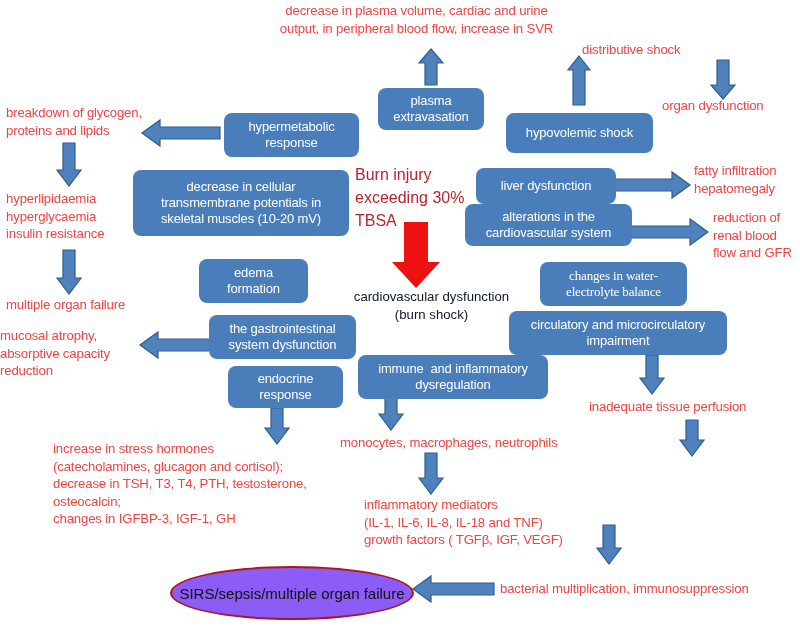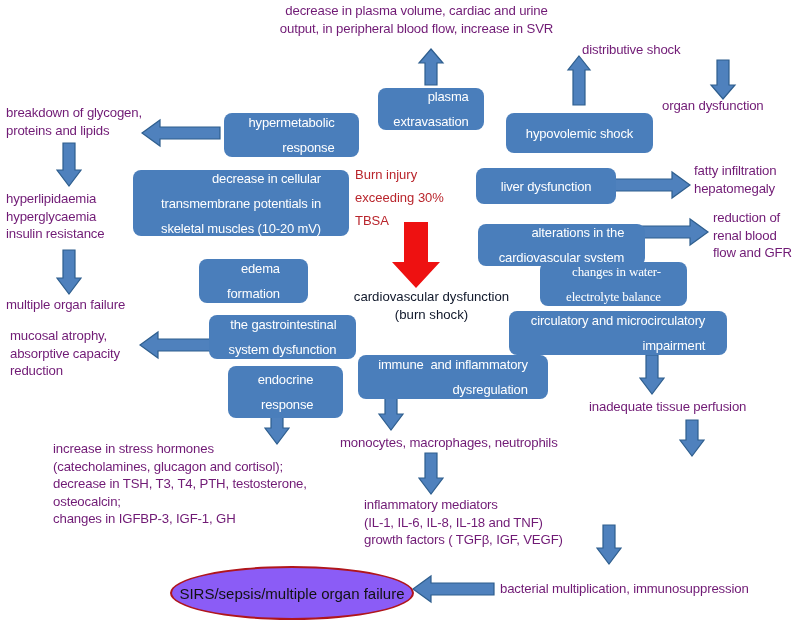--- a/index.html
+++ b/index.html
@@ -8,52 +8,52 @@
     font-family:"Liberation Sans","DejaVu Sans",sans-serif;
     color:#1a1a1a;
   }
   #canvas{position:absolute;left:0;top:0;width:800px;height:628px;}
 
   
   .txt{
     position:absolute;
     font-size:13.2px;
     line-height:17.5px;
-    color:#701a75;
+    color:#ef4444;
     white-space:pre;
     letter-spacing:-0.15px;
   }
   .txt.c{text-align:center;}
 
   
   .box{
     position:absolute;
     background:#4A7EBB;
     color:#ffffff;
     border-radius:8px;
     display:flex;
     align-items:center;
     justify-content:center;
-    text-align:right;
+    text-align:center;
     font-size:13px;
-    line-height:25px;
+    line-height:16px;
     letter-spacing:-0.15px;
     padding:2px 6px;
     box-sizing:border-box;
     white-space:pre;
   }
 
   
   .redlabel{
     position:absolute;
     color:#C0202A;
     white-space:pre;
   }
   #burn-injury-label{
-    font-size:13px;
+    font-size:16px;
     line-height:23px;
     color:#B9252C;
   }
   #cardio-dysfunction-label{
     font-size:13.2px;
     line-height:17.5px;
     text-align:center;
     color:#0f172a;
   }
 
@@ -132,21 +132,21 @@
 
   <div class="txt" style="left:694px;top:162px;">fatty infiltration
 hepatomegaly</div>
 
   <div class="txt" style="left:713px;top:209px;">reduction of
 renal blood
 flow and GFR</div>
 
   <div class="txt" style="left:6px;top:296px;">multiple organ failure</div>
 
-  <div class="txt" style="left:10px;top:327px;">mucosal atrophy,
+  <div class="txt" style="left:0;top:327px;">mucosal atrophy,
 absorptive capacity
 reduction</div>
 
   <div class="txt" style="left:589px;top:398px;">inadequate tissue perfusion</div>
 
   <div class="txt" style="left:340px;top:434px;">monocytes, macrophages, neutrophils</div>
 
   <div class="txt" style="left:53px;top:440px;">increase in stress hormones
 (catecholamines, glucagon and cortisol);
 decrease in TSH, T3, T4, PTH, testosterone,
@@ -174,36 +174,36 @@
 response</div>
 
   <div class="box" style="left:506px;top:113px;width:147px;height:40px;">hypovolemic shock</div>
 
   <div class="box" style="left:133px;top:170px;width:216px;height:66px;">decrease in cellular
 transmembrane potentials in
 skeletal muscles (10-20 mV)</div>
 
   <div class="box" style="left:476px;top:168px;width:140px;height:36px;">liver dysfunction</div>
 
-  <div class="box" style="left:465px;top:224px;width:167px;height:42px;margin-left:13px;">alterations in the
+  <div class="box" style="left:465px;top:204px;width:167px;height:42px;">alterations in the
 cardiovascular system</div>
 
   <div class="box" style="left:199px;top:259px;width:109px;height:44px;">edema
 formation</div>
 
   <div class="box" style="left:540px;top:262px;width:147px;height:44px;font-family:Liberation Serif, serif;">changes in water-
 electrolyte balance</div>
 
   <div class="box" style="left:209px;top:315px;width:147px;height:44px;">the gastrointestinal
 system dysfunction</div>
 
   <div class="box" style="left:509px;top:311px;width:218px;height:44px;">circulatory and microcirculatory
 impairment</div>
 
   <div class="box" style="left:358px;top:355px;width:190px;height:44px;">immune  and inflammatory
 dysregulation</div>
 
-  <div class="box" style="left:228px;top:366px;width:115px;height:52px;">endocrine
+  <div class="box" style="left:228px;top:366px;width:115px;height:42px;">endocrine
 response</div>
 
   <div id="sirs-oval" style="left:170px;top:566px;width:240px;height:50px;">SIRS/sepsis/multiple organ failure</div>
 
 </div>
 
 </body></html>

